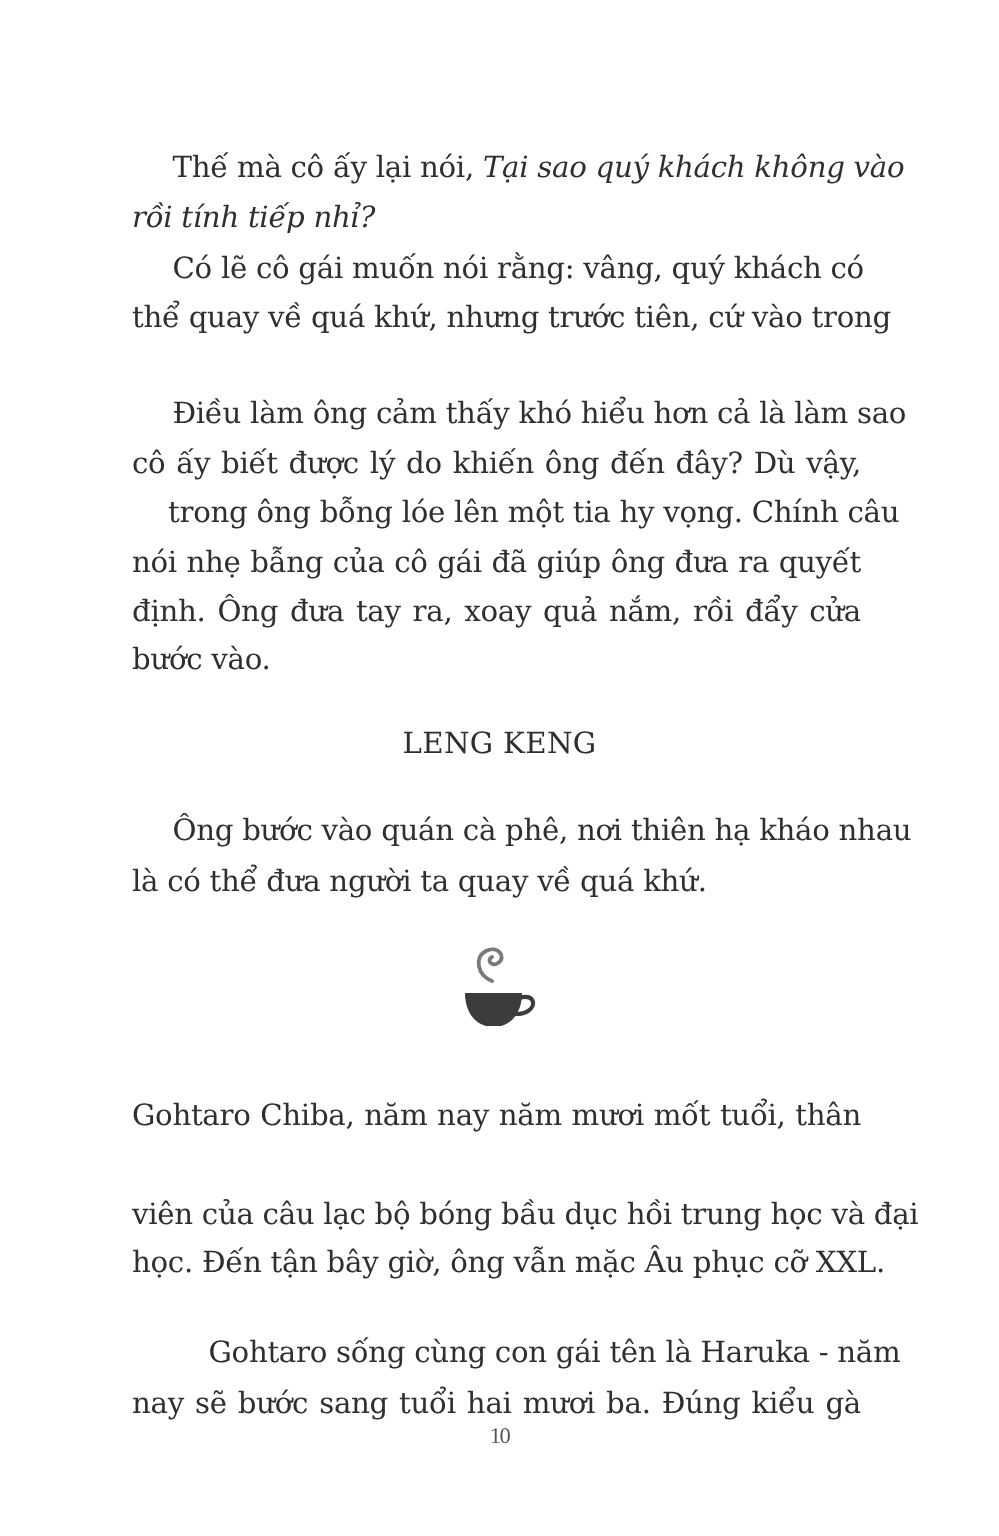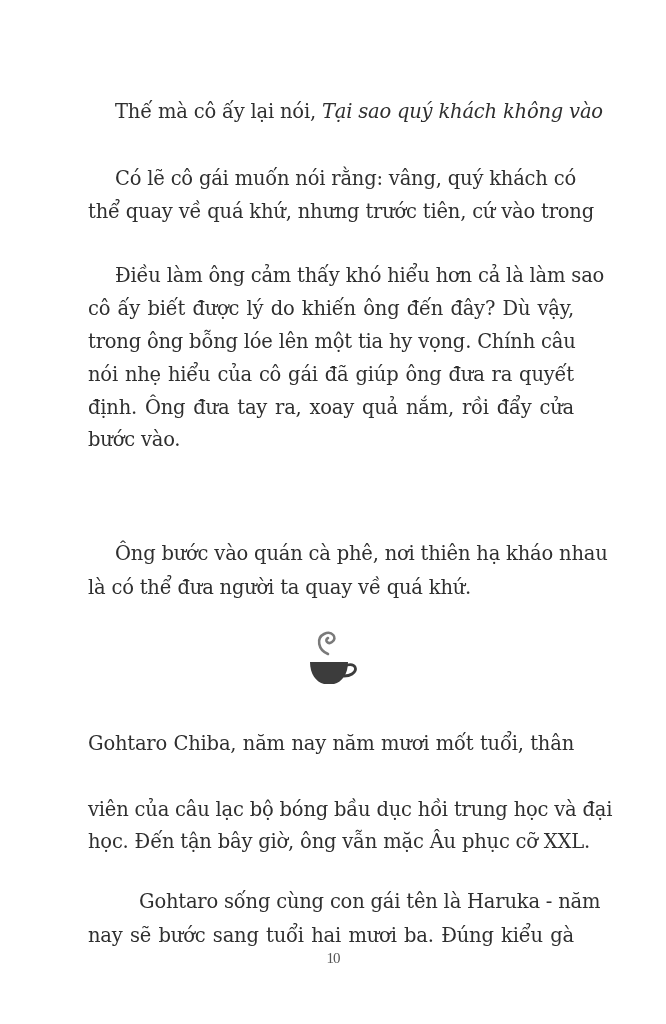--- a/index.html
+++ b/index.html
@@ -69,31 +69,33 @@
       color: #555;
       letter-spacing: -1px;
     }
   </style>
 </head>
 <body>
 
 <div class="page">
 
   <div class="line indent" style="top:100px;"><span>Thế mà cô ấy lại nói, </span><span class="italic">Tại sao quý khách không vào</span></div>
+  <div class="line last italic" style="top:133px;">rồi tính tiếp nhỉ?</div>
 
   <div class="line indent" style="top:167px;">Có lẽ cô gái muốn nói rằng: vâng, quý khách có</div>
   <div class="line" style="top:200px;">thể quay về quá khứ, nhưng trước tiên, cứ vào trong</div>
 
   <div class="line" style="top:297px;">cô ấy biết được lý do khiến ông đến đây? Dù vậy,</div>
   <div class="line indent" style="top:264px;">Điều làm ông cảm thấy khó hiểu hơn cả là làm sao</div>
-  <div class="line" style="top:330px;">trong ông bỗng lóe lên một tia hy vọng. Chính câu</div>
-  <div class="line" style="top:363px;">nói nhẹ hiểu của cô gái đã giúp ông đưa ra quyết</div>
+  <div class="line" style="top:330px;margin-left:24px;">trong ông bỗng lóe lên một tia hy vọng. Chính câu</div>
+  <div class="line" style="top:363px;">nói nhẹ bẫng của cô gái đã giúp ông đưa ra quyết</div>
   <div class="line last" style="top:428px;">bước vào.</div>
   <div class="line" style="top:396px;">định. Ông đưa tay ra, xoay quả nắm, rồi đẩy cửa</div>
 
+  <div class="heading">LENG KENG</div>
 
   <div class="line indent" style="top:542px;">Ông bước vào quán cà phê, nơi thiên hạ kháo nhau</div>
   <div class="line last" style="top:576px;">là có thể đưa người ta quay về quá khứ.</div>
 
   <div class="ornament">
     <svg width="54" height="62" viewBox="0 0 54 62" xmlns="http://www.w3.org/2000/svg">
 
       <path d="M22 26 C 12 22, 10 10, 18 6 C 26 2, 32 10, 26 14 C 22 17, 18 12, 22 10" fill="none" stroke="#7a7a7a" stroke-width="2.6" stroke-linecap="round"></path>
 
       <path d="M4 34 L42 34 C 42 46, 36 54, 28 56 L18 56 C 10 54, 4 46, 4 34 Z" fill="#3c3c3c"></path>

